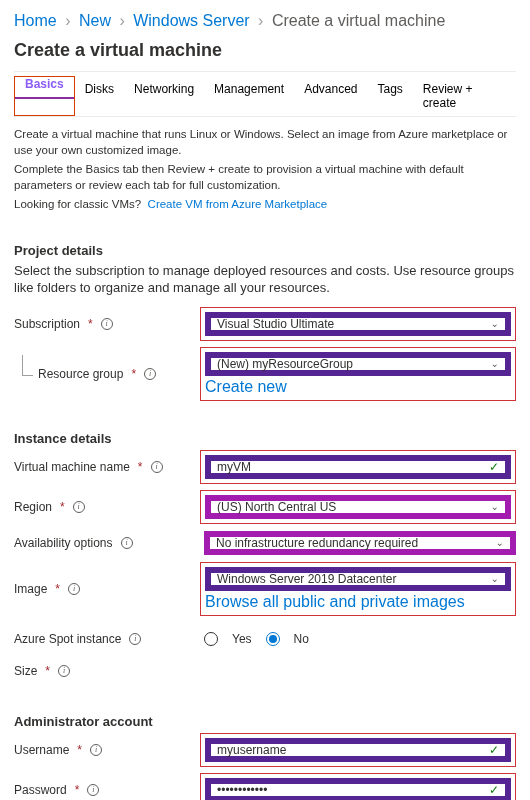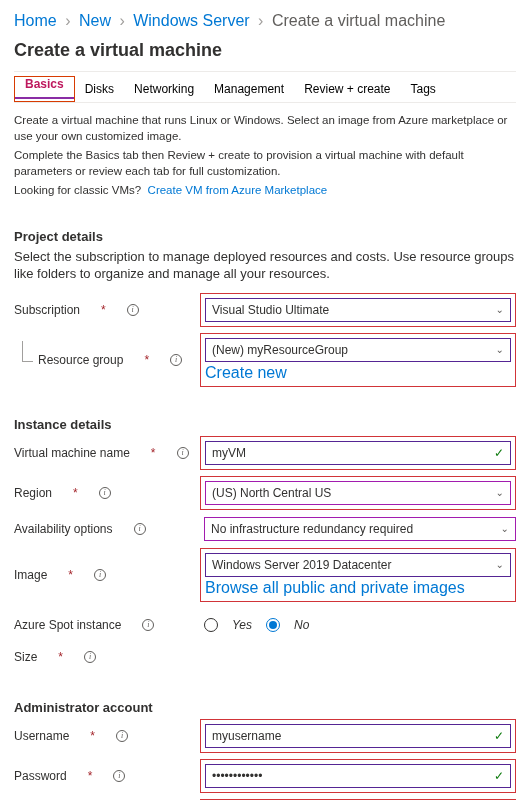--- a/index.html
+++ b/index.html
@@ -6,39 +6,39 @@
 body { font-family: "Segoe UI", Arial, sans-serif; font-size: 12px; color: #323130; background: #fff; width: 530px; }
 .container { padding: 8px 14px; }
 .breadcrumb { font-size: 16px; color: #605e5c; padding: 4px 0; }
 .breadcrumb a { color: #0078d4; text-decoration: none; }
 .breadcrumb .sep { margin: 0 4px; color: #a19f9d; }
 h1 { font-size: 18px; font-weight: 600; margin: 6px 0 10px; }
 hr.topline { border: none; border-top: 1px solid #edebe9; margin: 0 0 4px; }
 .tabs { display: flex; border-bottom: 1px solid #edebe9; margin-bottom: 10px; }
 .tab { padding: 6px 10px; font-size: 12px; color: #000000; cursor: pointer; }
 .tabs .wrap-active { border: 1px solid #d83b01; display: inline-block; }
-.tab.active { color: #be185d; border-bottom: 2px solid #8a2da5; font-weight: 600; }
+.tab.active { color: #8b5cf6; border-bottom: 2px solid #8a2da5; font-weight: 600; }
 .intro { font-size: 11.5px; color: #323130; margin-bottom: 4px; line-height: 1.35; }
 .link { color: #0078d4; cursor: pointer; }
 h2 { font-size: 13px; font-weight: 600; margin: 30px 0 4px; }
 .desc { font-size: 13px; color: #323130; margin-bottom: 10px; line-height: 1.35; }
 .row { display: flex; align-items: center; margin-bottom: 6px; min-height: 26px; }
-.label { width: 190px; font-size: 12px; display: flex; align-items: center; gap: 21px; flex-shrink: 0; }
+.label { width: 190px; font-size: 12px; display: flex; align-items: center; gap: 8px; flex-shrink: 0; }
 .label.indent { padding-left: 24px; position: relative; }
 .label.indent::before { content: ""; position: absolute; left: 8px; top: -12px; width: 10px; height: 20px; border-left: 1px solid #a19f9d; border-bottom: 1px solid #a19f9d; }
 .req { color: #a4262c; }
 .info-icon { width: 12px; height: 12px; border: 1px solid #605e5c; border-radius: 50%; display: inline-flex; align-items: center; justify-content: center; font-size: 8px; color: #605e5c; font-style: italic; font-family: serif; cursor: pointer; }
 .ctrl { flex: 1; }
-.select, .input { width: 100%; height: 24px; border: 1px solid #a21caf; padding: 0 6px; font-size: 12px; background: #fff; display: flex; align-items: center; position: relative; }
+.select, .input { width: 100%; height: 24px; border: 6px solid #a21caf; padding: 0 6px; font-size: 12px; background: #fff; display: flex; align-items: center; position: relative; }
 .select.purple, .input.purple { border-color: #552594; }
 .select .chev { position: absolute; right: 6px; font-size: 10px; color: #605e5c; }
 .input .check { position: absolute; right: 6px; color: #107c10; font-size: 12px; }
 .below-link { font-size: 16px; color: #0078d4; margin-top: 2px; cursor: pointer; }
 .group-box { border: 1.5px solid #d13438; padding: 4px; margin-left: -4px; }
-.radio-group { display: flex; gap: 14px; align-items: flex-end; font-style: italic; }
+.radio-group { display: flex; gap: 14px; align-items: flex-end; }
 .radio { width: 14px; height: 14px; border: 1px solid #323130; border-radius: 50%; display: inline-flex; align-items: center; justify-content: center; cursor: pointer; }
 .radio.sel::after { content: ""; width: 8px; height: 8px; border-radius: 50%; background: #0078d4; }
 .radio.sel { border-color: #0078d4; }
 .radio-label { font-size: 12px; }
 .size-card { border-left: 3px solid #107c10; padding: 2px 10px; }
 .size-title { font-weight: 600; font-size: 12px; }
 .size-sub { font-size: 11.5px; color: #323130; margin: 2px 0; }
 </style>
 </head>
 <body>
@@ -55,22 +55,23 @@
   </div>
 
   <h1>Create a virtual machine</h1>
   <hr class="topline">
 
   <div class="tabs">
     <span class="wrap-active"><span class="tab active">Basics</span></span>
     <span class="tab">Disks</span>
     <span class="tab">Networking</span>
     <span class="tab">Management</span>
+    <span class="tab">Advanced</span>
+    <span class="tab">Tags</span>
     <span class="tab">Review + create</span>
-    <span class="tab">Tags</span>
   </div>
 
   <p class="intro">Create a virtual machine that runs Linux or Windows. Select an image from Azure marketplace or use your own customized image.</p>
   <p class="intro">Complete the Basics tab then Review + create to provision a virtual machine with default parameters or review each tab for full customization.</p>
   <p class="intro">
     <span>Looking for classic VMs?</span>
     &nbsp;<span class="link">Create VM from Azure Marketplace</span>
   </p>
 
   <h2>Project details</h2>

